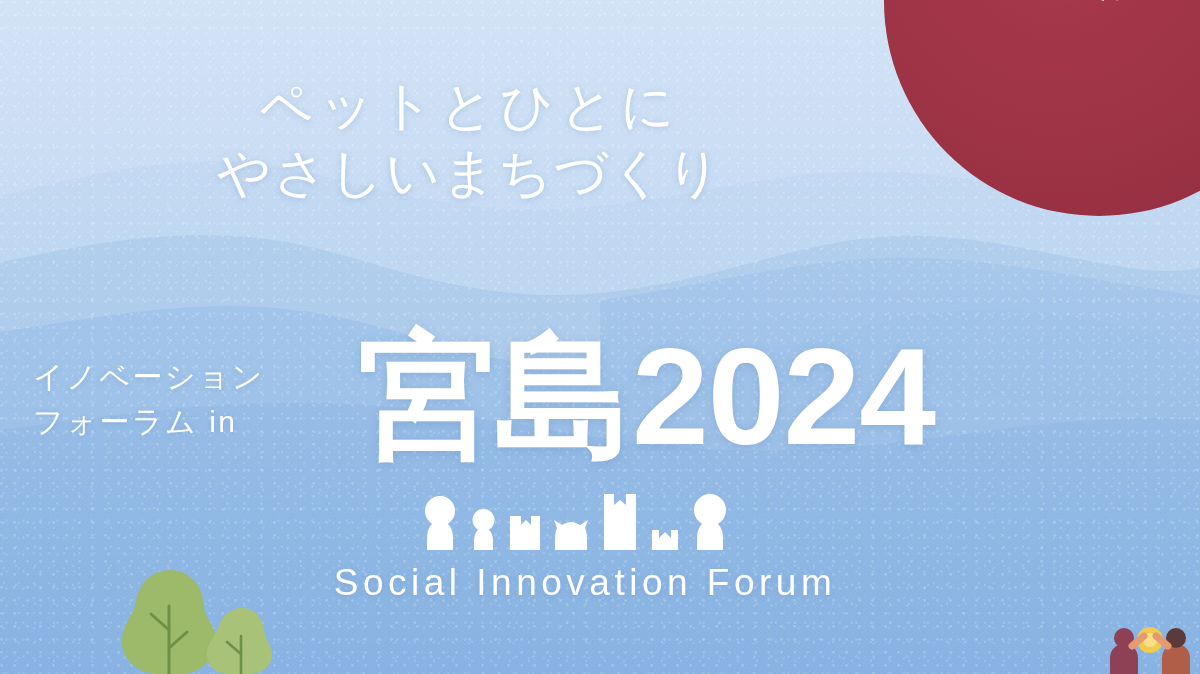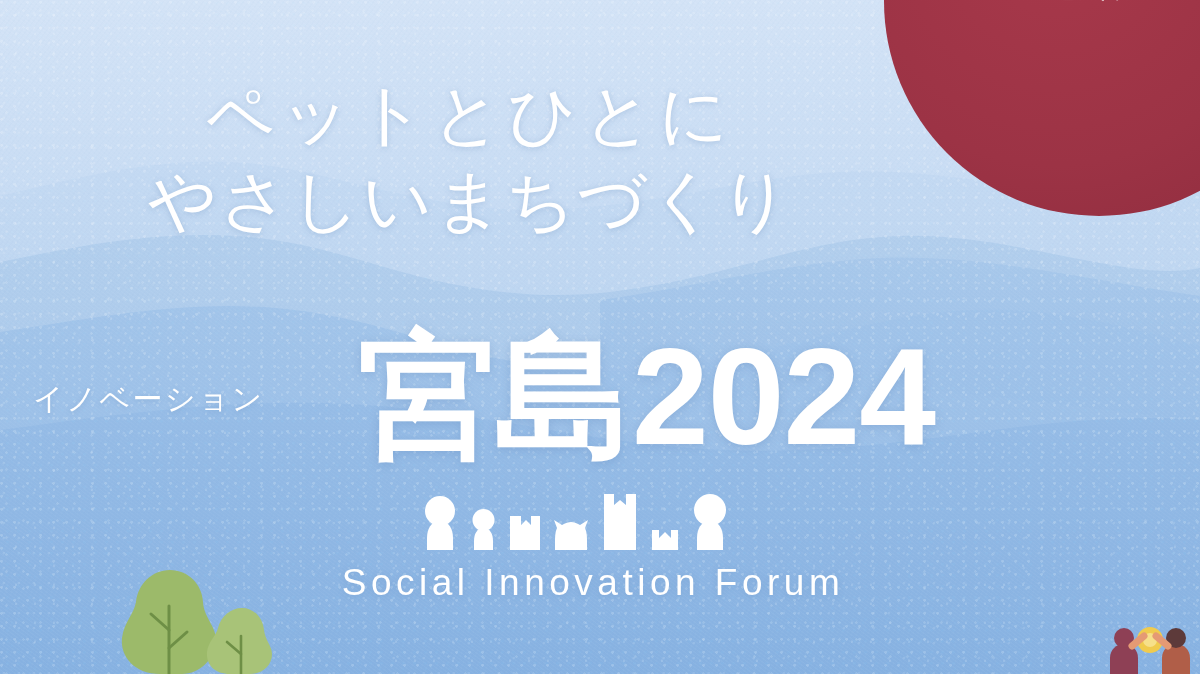--- a/index.html
+++ b/index.html
@@ -77,25 +77,24 @@
 
   
   #headline {
     position:absolute; z-index:5;
     left:0; top:72px; width:940px;
     text-align:center;
   }
   #headline .hl {
     color:#ffffff;
     font-weight:400;
-    font-size:68px;
+    font-size:53px;
     line-height:1.27;
     letter-spacing:6px;
     text-shadow:0 1px 6px rgba(90,130,180,.30);
-    font-family:Liberation Serif, serif;
   }
   #headline .hl2 { letter-spacing:2px; }
 
   
   #eventblock {
     position:absolute; z-index:5;
     left:33px; top:330px;
     width:1120px;
     display:flex;
     align-items:center;
@@ -128,21 +127,21 @@
     left:0; top:492px; width:1150px;
     display:flex; align-items:flex-end; justify-content:center;
     gap:9px;
     height:58px;
   }
   #pictos svg { display:block; }
 
   
   #wordmark {
     position:absolute; z-index:5;
-    left:8px; top:562px; width:1150px;
+    left:0; top:562px; width:1150px;
     text-align:center;
     color:#ffffff;
     font-size:37px;
     font-weight:400;
     letter-spacing:4.5px;
     text-shadow:0 1px 6px rgba(90,130,180,.28);
     padding-left:20px;
   }
 
   
@@ -217,20 +216,21 @@
   </div>
 
   <div id="headline">
     <div class="hl">ペットとひとに</div>
     <div class="hl hl2">やさしいまちづくり</div>
   </div>
 
   <div id="eventblock">
     <div id="subname">
       <div>イノベーション</div>
+      <div>フォーラム in</div>
     </div>
     <div id="bigtitle">宮島2024</div>
   </div>
 
   <div id="pictos">
     <span>
       <svg width="40" height="54" viewBox="0 0 40 54" aria-hidden="true">
         <circle cx="20" cy="15" r="15" fill="#fff"></circle>
         <path d="M20 25 C11 25 7 33 7 42 L7 54 L33 54 L33 42 C33 33 29 25 20 25 Z" fill="#fff"></path>
       </svg>

